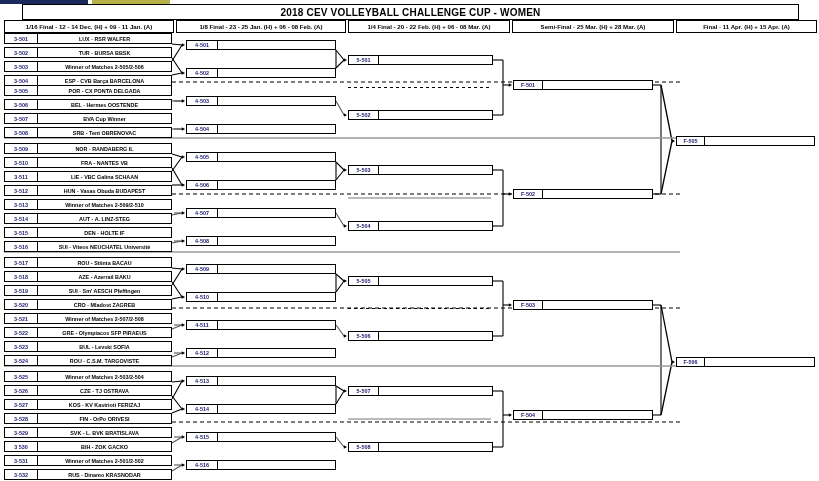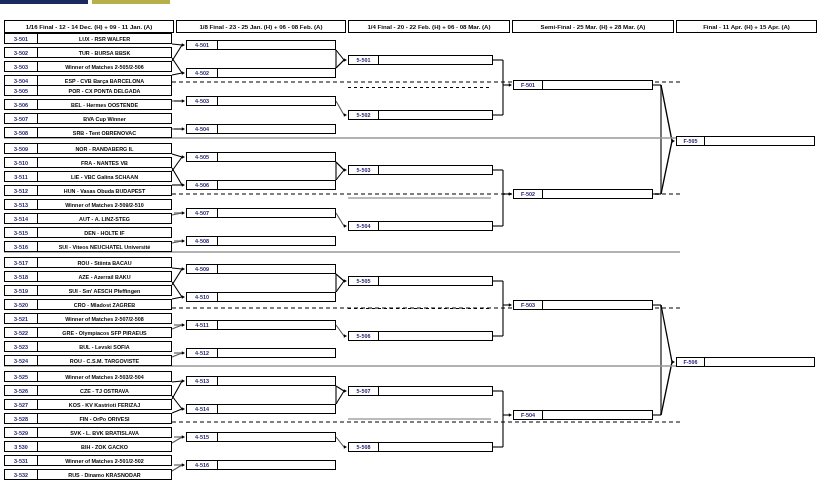--- a/index.html
+++ b/index.html
@@ -65,20 +65,23 @@
   #lines{position:absolute;left:0;top:0;width:819px;height:481px;pointer-events:none;}
 </style>
 </head>
 <body>
 
 <div id="root">
 
   <div class="strip strip-blue"></div>
   <div class="strip strip-olive"></div>
 
+  <div class="title-bar">
+    <span class="t">2018 CEV VOLLEYBALL CHALLENGE CUP - WOMEN</span>
+  </div>
 
   <svg id="lines">
       <line x1="172" y1="44" x2="182" y2="45" stroke="#000" stroke-width="1.1"></line>
       <line x1="172" y1="75" x2="182" y2="73" stroke="#000" stroke-width="1.1"></line>
       <line x1="172" y1="58" x2="182" y2="73" stroke="#000" stroke-width="1.1"></line>
       <line x1="172" y1="61" x2="182" y2="45" stroke="#000" stroke-width="1.1"></line>
       <polygon points="185,45 181.8,43.2 181.8,46.8" fill="#000"></polygon>
       <polygon points="185,73 181.8,71.2 181.8,74.8" fill="#000"></polygon>
       <line x1="172" y1="101" x2="182" y2="101" stroke="#555" stroke-width="1.1"></line>
       <line x1="174" y1="101" x2="182" y2="101" stroke="#555" stroke-width="1.1"></line>

